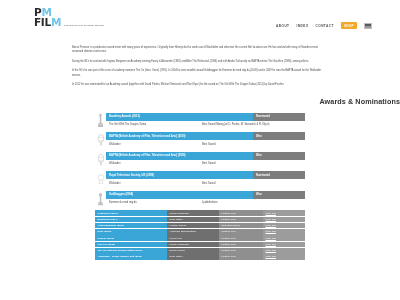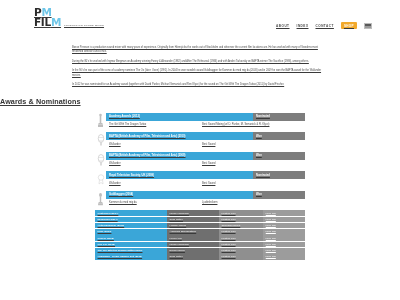--- a/index.html
+++ b/index.html
@@ -3,21 +3,21 @@
 <meta charset="utf-8">
 <style>
   * { box-sizing: border-box; margin: 0; padding: 0; }
   html, body {
     width: 400px; height: 300px;
     overflow: hidden;
     background: #ffffff;
     font-family: "Liberation Sans", sans-serif;
     color: #3a3a3a;
   }
-  .page { width: 400px; height: 236px; position: relative; background:#fff;text-decoration:underline; }
+  .page { width: 400px; height: 236px; position: relative; background:#fff; }
 
   
   .header {
     position: relative;
     height: 38px;
     padding: 8px 28px 0 34px;
     display: flex;
     align-items: flex-start;
     justify-content: space-between;
   }
@@ -77,21 +77,21 @@
   .intro p {
     font-size: 2.55px;
     line-height: 1.75;
     color: #4d4d4d;
     margin-bottom: 5px;
     text-align: left;
   }
 
   
   .section-title {
-    text-align: left;
+    text-align: right;
     font-size: 7.2px;
     font-weight: 700;
     color: #333;
     margin: 9px 0 7px 0;
     letter-spacing: 0.1px;
   }
 
   
   .awards { padding: 0 95px; }
   .award-row { margin-bottom: 3.5px; display: flex; align-items: stretch; }

